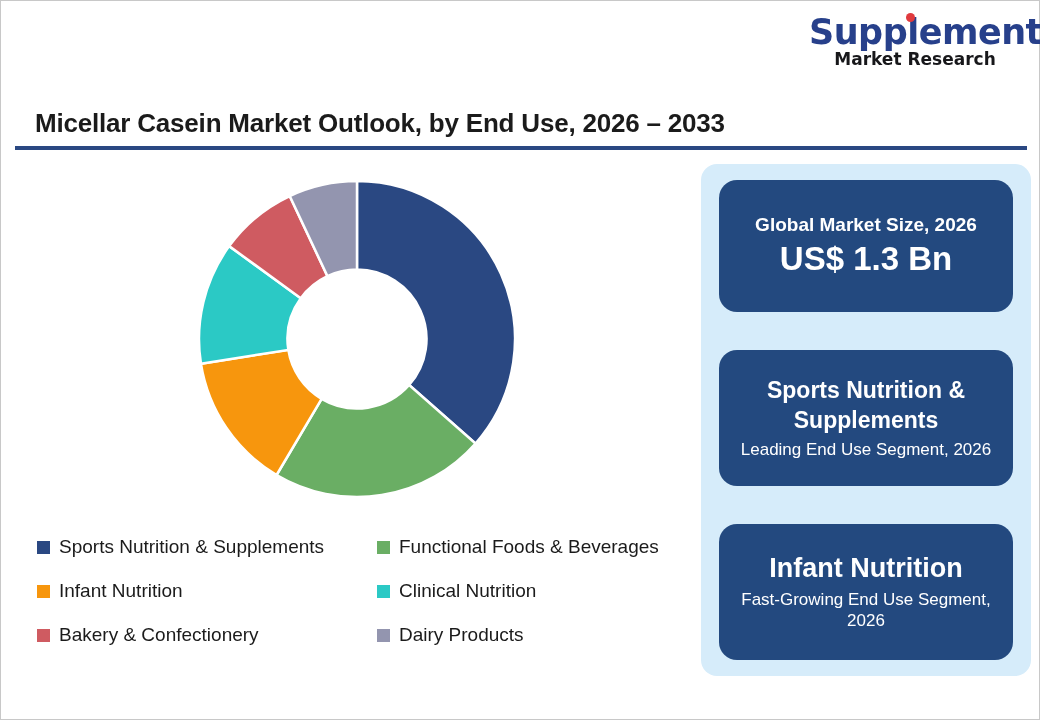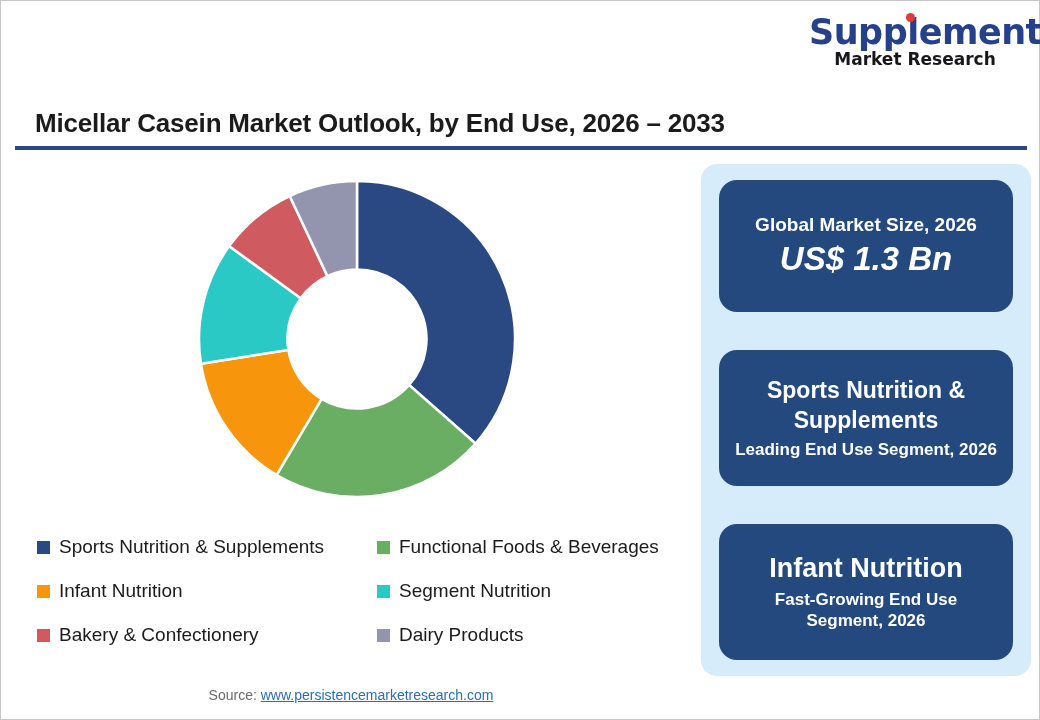--- a/index.html
+++ b/index.html
@@ -158,31 +158,30 @@
   .kpi-caption {
     font-size: 19px;
     font-weight: bold;
     line-height: 1.25;
   }
   .kpi-value {
     font-size: 33px;
     font-weight: bold;
     line-height: 1.25;
     margin-top: 2px;
-    font-style: italic;
   }
   .kpi-head-2 {
     font-size: 23px;
     font-weight: bold;
     line-height: 1.3;
     margin-bottom: 3px;
   }
   .kpi-sub {
     font-size: 17px;
-    font-weight: bold;
+    font-weight: normal;
     line-height: 1.25;
   }
   .kpi-head-3 {
     font-size: 27px;
     font-weight: bold;
     line-height: 1.25;
     margin-bottom: 3px;
   }
 
   
@@ -237,21 +236,21 @@
       <div class="legend-item">
         <span class="legend-swatch" style="background: rgb(106, 174, 100);"></span>
         <span class="legend-label">Functional Foods &amp; Beverages</span>
       </div>
       <div class="legend-item">
         <span class="legend-swatch" style="background: rgb(247, 150, 13);"></span>
         <span class="legend-label">Infant Nutrition</span>
       </div>
       <div class="legend-item">
         <span class="legend-swatch" style="background: rgb(43, 201, 197);"></span>
-        <span class="legend-label">Segment Nutrition</span>
+        <span class="legend-label">Clinical Nutrition</span>
       </div>
       <div class="legend-item">
         <span class="legend-swatch" style="background: rgb(207, 91, 97);"></span>
         <span class="legend-label">Bakery &amp; Confectionery</span>
       </div>
       <div class="legend-item">
         <span class="legend-swatch" style="background: rgb(147, 149, 175);"></span>
         <span class="legend-label">Dairy Products</span>
       </div>
     </div>
@@ -268,18 +267,14 @@
       <div class="kpi-sub">Leading End Use Segment, 2026</div>
     </div>
 
     <div class="kpi-card card-3">
       <div class="kpi-head-3">Infant Nutrition</div>
       <div class="kpi-sub">Fast-Growing End Use Segment, 2026</div>
     </div>
 
   </div>
 
-  <div class="source">
-    <span>Source:</span>
-    <a href="#">www.persistencemarketresearch.com</a>
-  </div>
 
 </div>
 
 </body></html>

